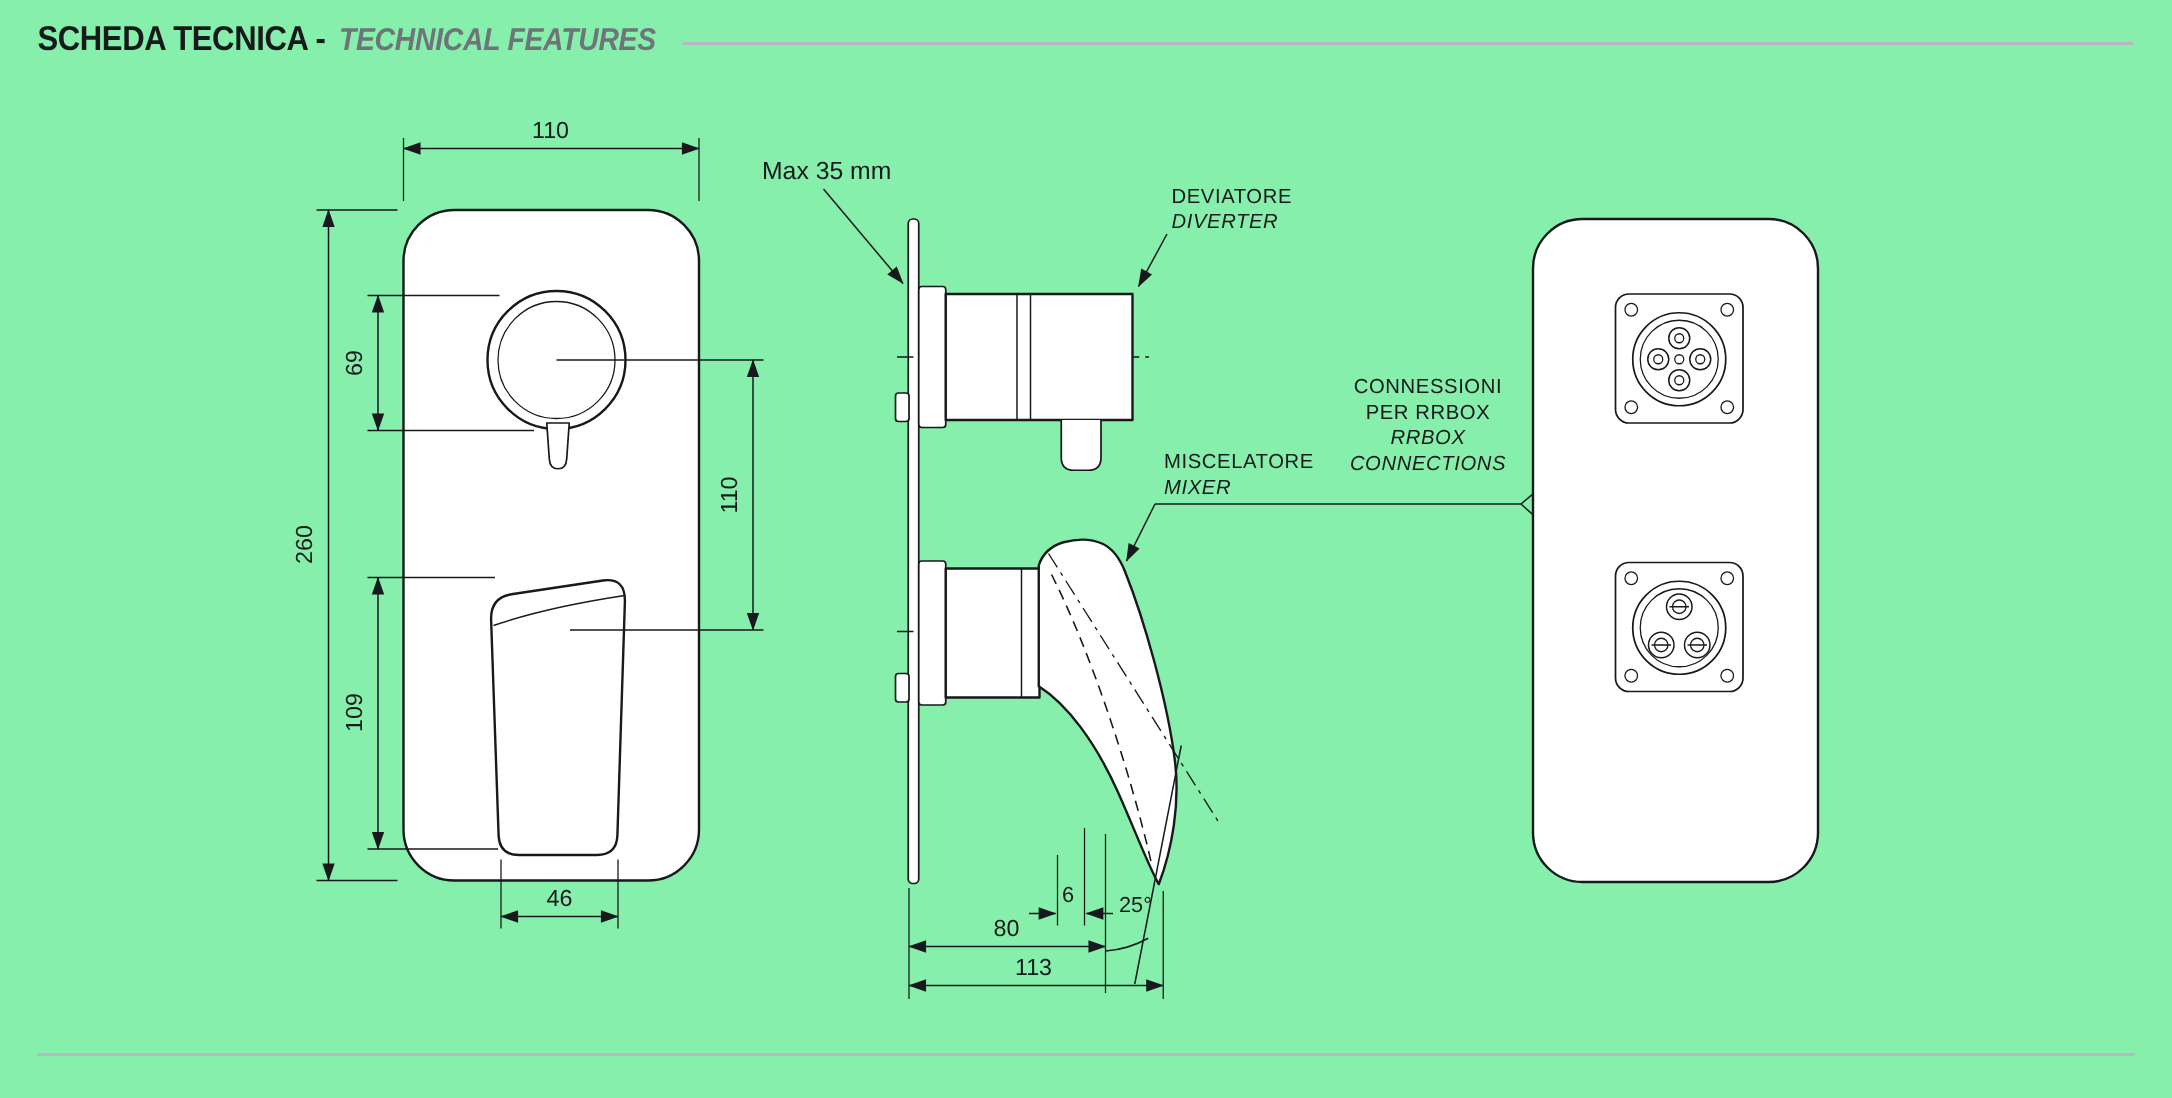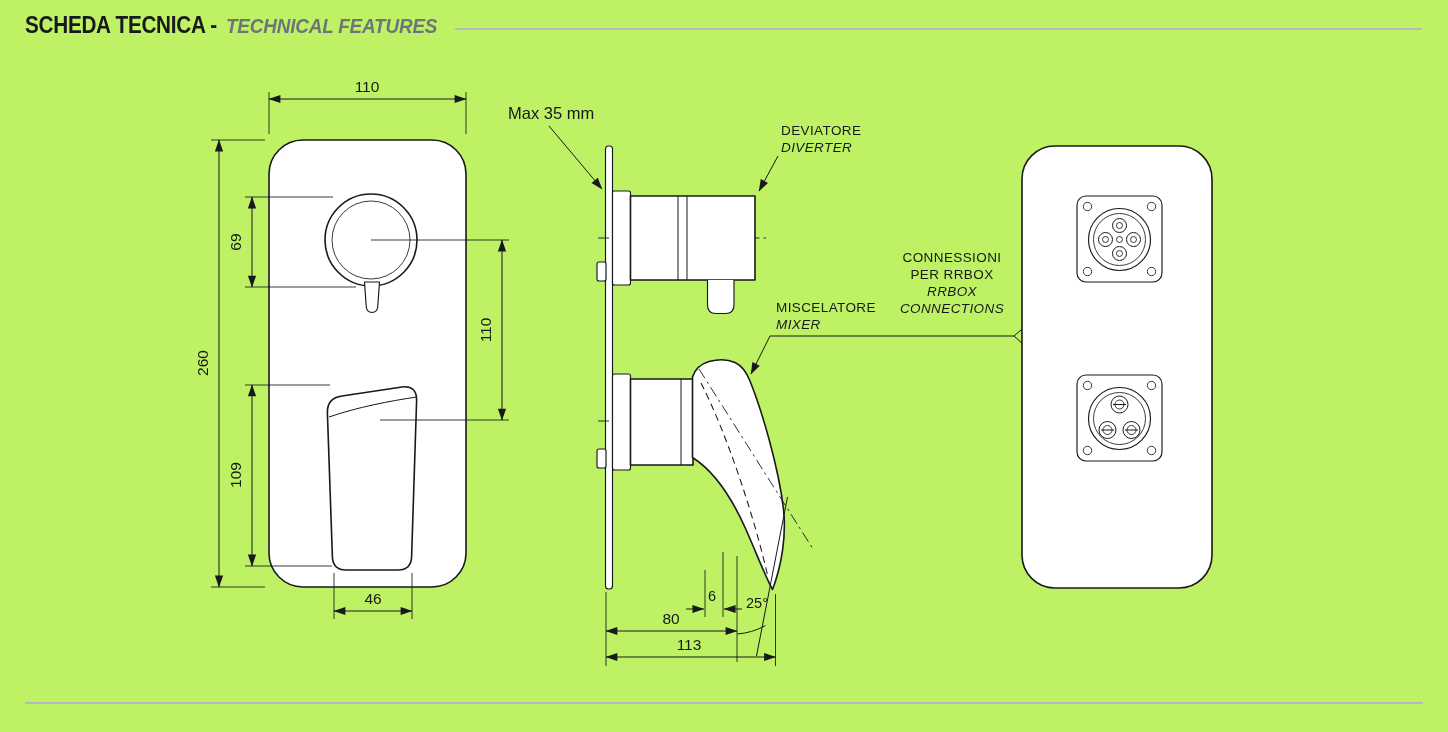--- a/index.html
+++ b/index.html
@@ -1,16 +1,16 @@
 <!DOCTYPE html>
 <html><head>
 <meta charset="utf-8">
 <style>
   html,body{margin:0;padding:0;background:#fff;}
-  #screen{position:relative;width:1448px;height:732px;background:#bef264;overflow:hidden;
+  #screen{position:relative;width:1448px;height:732px;background:#86efac;overflow:hidden;
           font-family:"Liberation Sans",sans-serif;}
   .header{position:absolute;left:25px;top:12px;right:26px;display:flex;align-items:center;}
   .title-wrap{display:flex;align-items:baseline;gap:10px;transform:scaleX(.9);transform-origin:left center;white-space:nowrap;}
   .t-it{font-size:23px;font-weight:bold;color:#17191c;letter-spacing:-.3px;}
   .t-en{font-size:21px;font-weight:bold;font-style:italic;color:#6f747b;letter-spacing:-.2px;}
   .rule{flex:1;height:2px;background:#b5b9bf;margin-left:-28px;margin-top:6px;}
   .bottom-rule{position:absolute;left:25px;right:25px;top:702px;height:2px;background:#b5b9bf;}
   svg{position:absolute;left:0;top:0;}
   .ol{fill:#fff;stroke:#17191c;stroke-width:1.6;stroke-linejoin:round;}
   .ol-thin{fill:#fff;stroke:#17191c;stroke-width:1.15;stroke-linejoin:round;}

